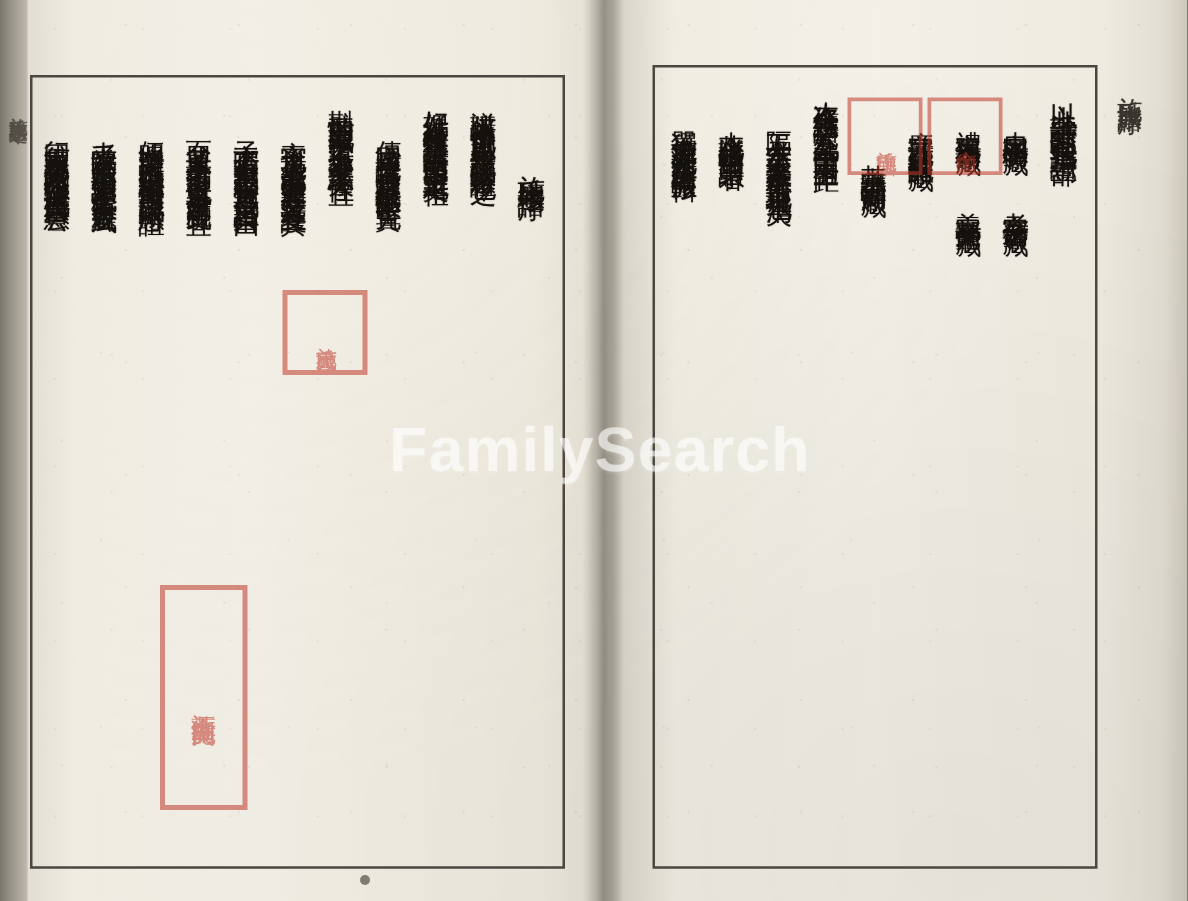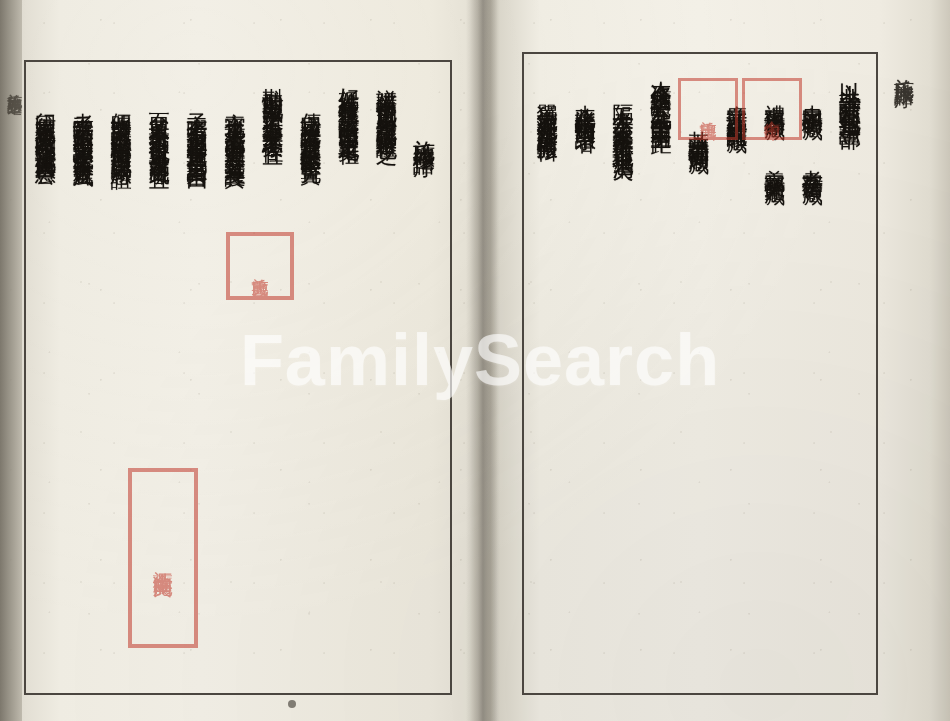--- a/index.html
+++ b/index.html
@@ -178,21 +178,21 @@
 
   
   .watermark {
     position: absolute;
     top: 305px;
     left: 120px;
     width: 720px;
     height: 110px;
     color: rgba(255,255,255,0.72);
     font-family: "Liberation Sans", sans-serif;
-    font-size: 72px;
+    font-size: 50px;
     font-weight: 700;
     letter-spacing: 1px;
     display: flex;
     align-items: center;
     justify-content: center;
     text-shadow: 0 1px 2px rgba(120,115,105,0.35);
     pointer-events: none;
     mix-blend-mode: screen;
     opacity: .85;
   }

